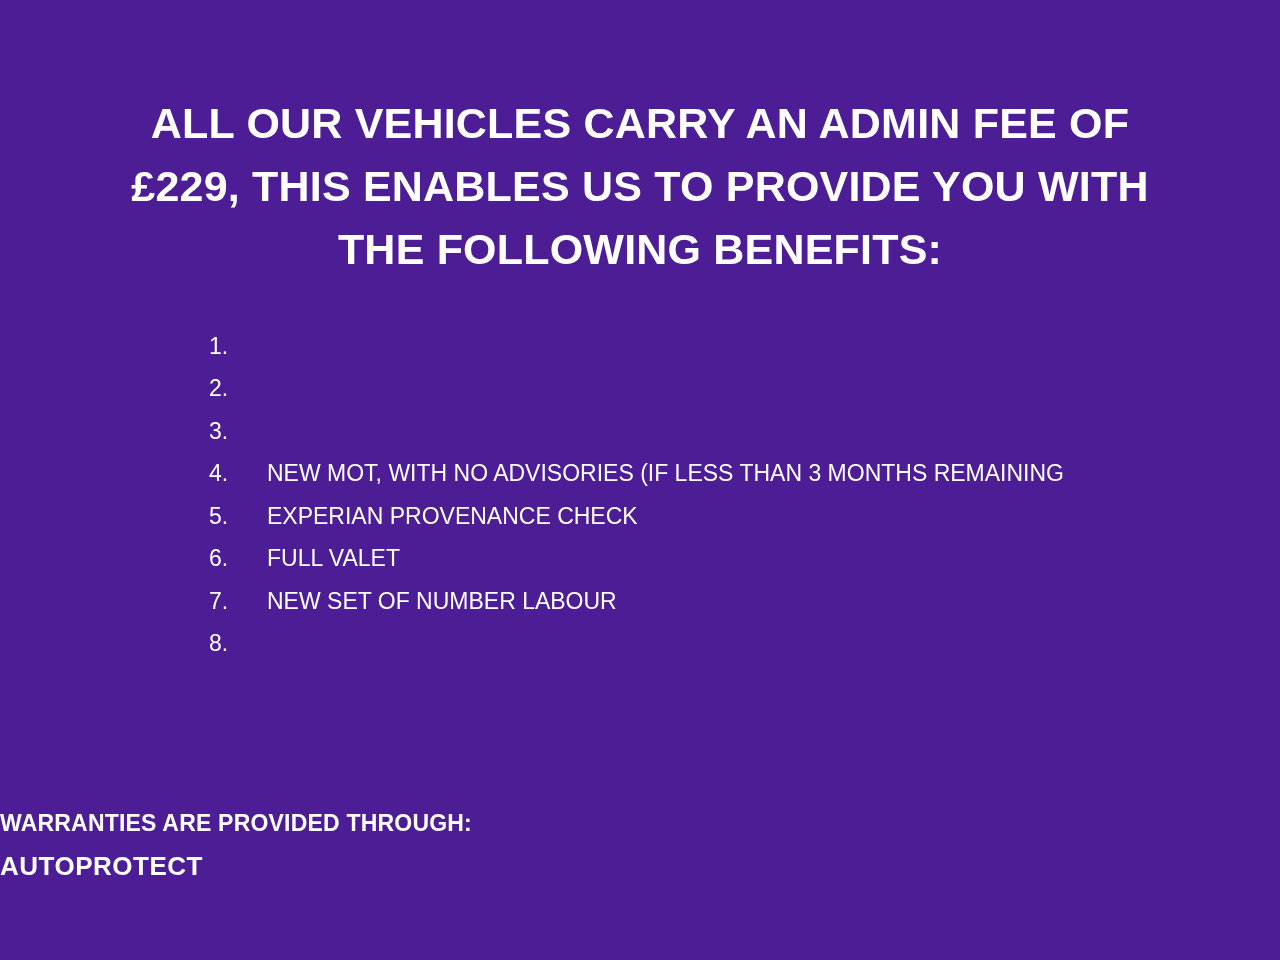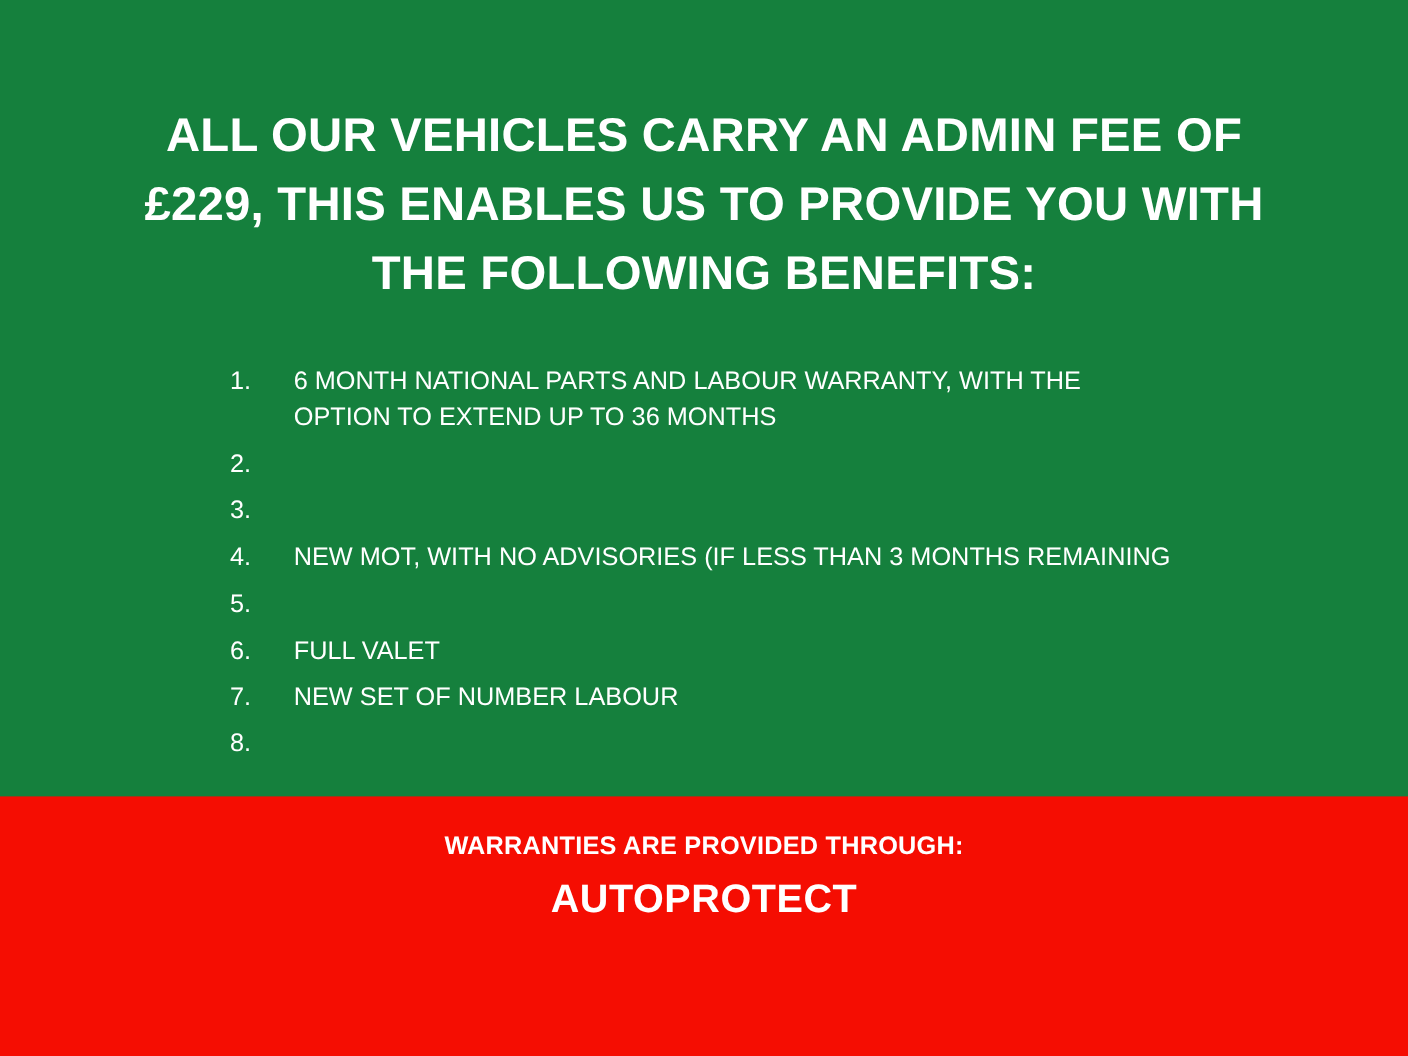--- a/index.html
+++ b/index.html
@@ -10,22 +10,22 @@
     width: 1280px;
     height: 960px;
     background: #f50d02;
     font-family: "Liberation Sans", sans-serif;
     color: #ffffff;
     overflow: hidden;
   }
   .slide {
     position: relative;
     width: 1280px;
-    height: 724px;
-    background: #15803d;
+    height: 960px;
+    background: #4c1d95;
     box-sizing: border-box;
   }
   .headline {
     position: absolute;
     top: 92px;
     left: 110px;
     width: 1060px;
     text-align: center;
     font-size: 43px;
     line-height: 1.46;
@@ -58,62 +58,62 @@
     padding-left: 4px;
     box-sizing: border-box;
   }
   .benefit-text {
     flex: 1 1 auto;
     max-width: 800px;
   }
   .footer {
     position: absolute;
     left: 0;
-    top: 755px;
+    top: 810px;
     width: 1280px;
-    text-align: center;
+    text-align: left;
   }
   .footer-line1 {
     font-size: 23px;
     font-weight: 700;
     letter-spacing: 0.2px;
     color: #ffffff;
   }
   .footer-line2 {
     margin-top: 14px;
-    font-size: 36px;
+    font-size: 26px;
     font-weight: 700;
     letter-spacing: 0.5px;
     color: #ffffff;
   }
 </style>
 </head>
 <body>
 
 <div class="slide">
 
   <div class="headline">ALL OUR VEHICLES CARRY AN ADMIN FEE OF £229, THIS ENABLES US TO PROVIDE YOU WITH THE FOLLOWING BENEFITS:</div>
 
   <ul class="benefits">
     <li class="benefit-item">
       <span class="benefit-num">1.</span>
-      <span class="benefit-text">6 MONTH NATIONAL PARTS AND LABOUR WARRANTY, WITH THE OPTION TO EXTEND UP TO 36 MONTHS</span>
     </li>
     <li class="benefit-item">
       <span class="benefit-num">2.</span>
     </li>
     <li class="benefit-item">
       <span class="benefit-num">3.</span>
     </li>
     <li class="benefit-item">
       <span class="benefit-num">4.</span>
       <span class="benefit-text">NEW MOT, WITH NO ADVISORIES (IF LESS THAN 3 MONTHS REMAINING</span>
     </li>
     <li class="benefit-item">
       <span class="benefit-num">5.</span>
+      <span class="benefit-text">EXPERIAN PROVENANCE CHECK</span>
     </li>
     <li class="benefit-item">
       <span class="benefit-num">6.</span>
       <span class="benefit-text">FULL VALET</span>
     </li>
     <li class="benefit-item">
       <span class="benefit-num">7.</span>
       <span class="benefit-text">NEW SET OF NUMBER LABOUR</span>
     </li>
     <li class="benefit-item">

